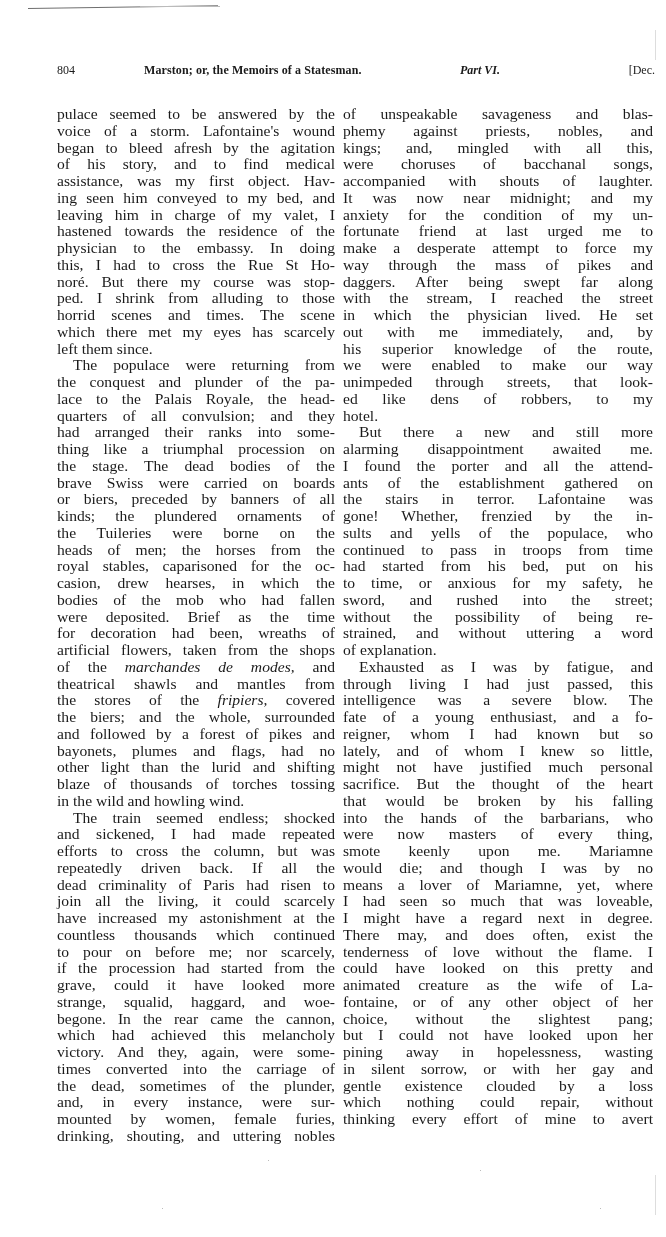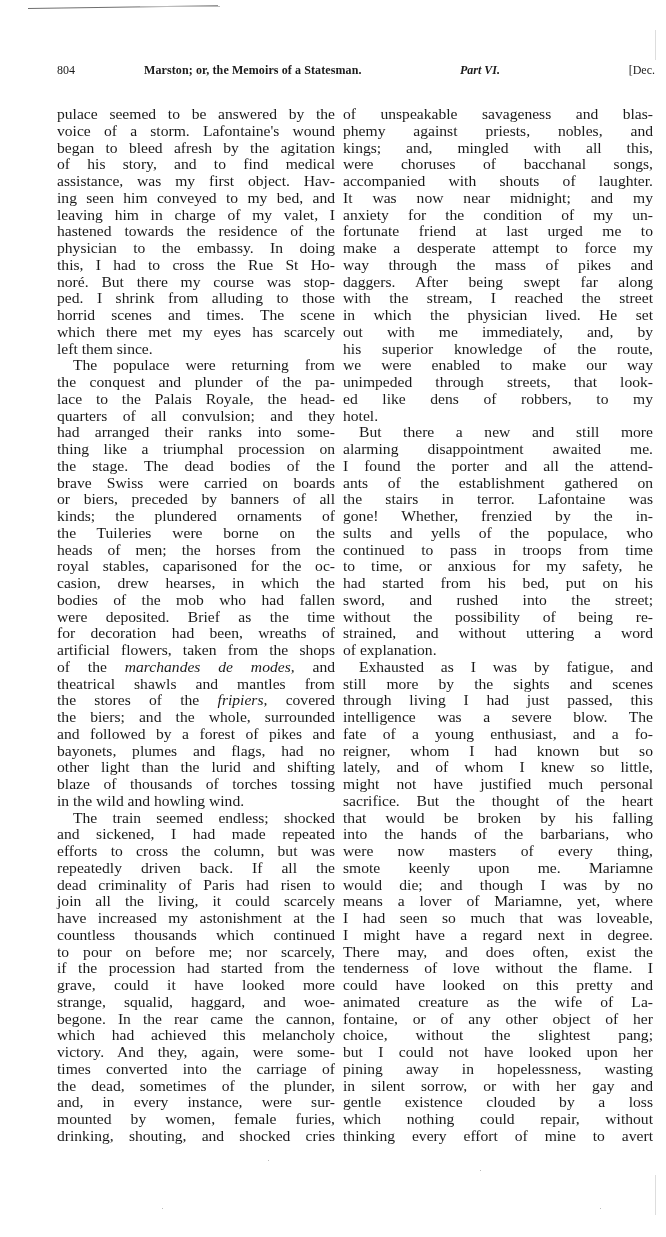--- a/index.html
+++ b/index.html
@@ -182,21 +182,21 @@
     <span class="line">if the procession had started from the</span>
     <span class="line">grave, could it have looked more</span>
     <span class="line">strange, squalid, haggard, and woe-</span>
     <span class="line">begone. In the rear came the cannon,</span>
     <span class="line">which had achieved this melancholy</span>
     <span class="line">victory. And they, again, were some-</span>
     <span class="line">times converted into the carriage of</span>
     <span class="line">the dead, sometimes of the plunder,</span>
     <span class="line">and, in every instance, were sur-</span>
     <span class="line">mounted by women, female furies,</span>
-    <span class="line">drinking, shouting, and shocked cries</span>
+    <span class="line">drinking, shouting, and uttering nobles</span>
   </div>
 <div class="column col-right" id="col-right">
     <span class="line">of unspeakable savageness and blas-</span>
     <span class="line">phemy against priests, nobles, and</span>
     <span class="line">kings; and, mingled with all this,</span>
     <span class="line">were choruses of bacchanal songs,</span>
     <span class="line">accompanied with shouts of laughter.</span>
     <span class="line">It was now near midnight; and my</span>
     <span class="line">anxiety for the condition of my un-</span>
     <span class="line">fortunate friend at last urged me to</span>
@@ -212,28 +212,27 @@
     <span class="line">ed like dens of robbers, to my</span>
     <span class="line last">hotel.</span>
     <span class="line indent">But there a new and still more</span>
     <span class="line">alarming disappointment awaited me.</span>
     <span class="line">I found the porter and all the attend-</span>
     <span class="line">ants of the establishment gathered on</span>
     <span class="line">the stairs in terror. Lafontaine was</span>
     <span class="line">gone! Whether, frenzied by the in-</span>
     <span class="line">sults and yells of the populace, who</span>
     <span class="line">continued to pass in troops from time</span>
+    <span class="line">had started from his bed, put on his</span>
     <span class="line">to time, or anxious for my safety, he</span>
-    <span class="line">had started from his bed, put on his</span>
     <span class="line">sword, and rushed into the street;</span>
     <span class="line">without the possibility of being re-</span>
     <span class="line">strained, and without uttering a word</span>
     <span class="line last">of explanation.</span>
     <span class="line indent">Exhausted as I was by fatigue, and</span>
-    <span class="line">still more by the sights and scenes</span>
     <span class="line">through living I had just passed, this</span>
     <span class="line">intelligence was a severe blow. The</span>
     <span class="line">fate of a young enthusiast, and a fo-</span>
     <span class="line">reigner, whom I had known but so</span>
     <span class="line">lately, and of whom I knew so little,</span>
     <span class="line">might not have justified much personal</span>
     <span class="line">sacrifice. But the thought of the heart</span>
     <span class="line">that would be broken by his falling</span>
     <span class="line">into the hands of the barbarians, who</span>
     <span class="line">were now masters of every thing,</span>

